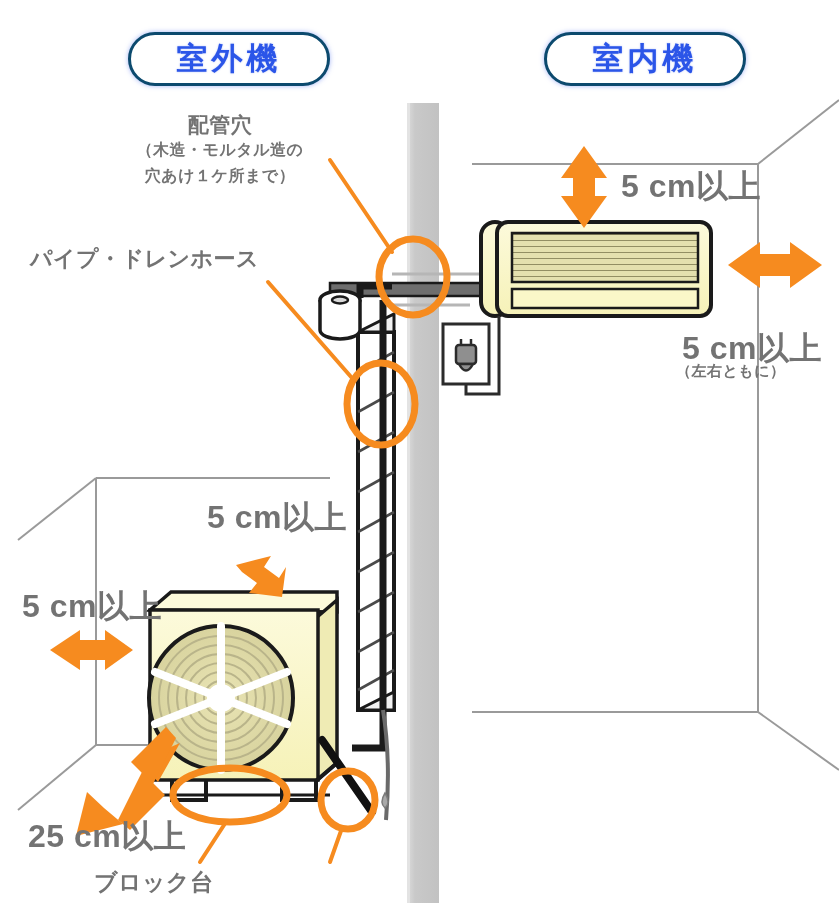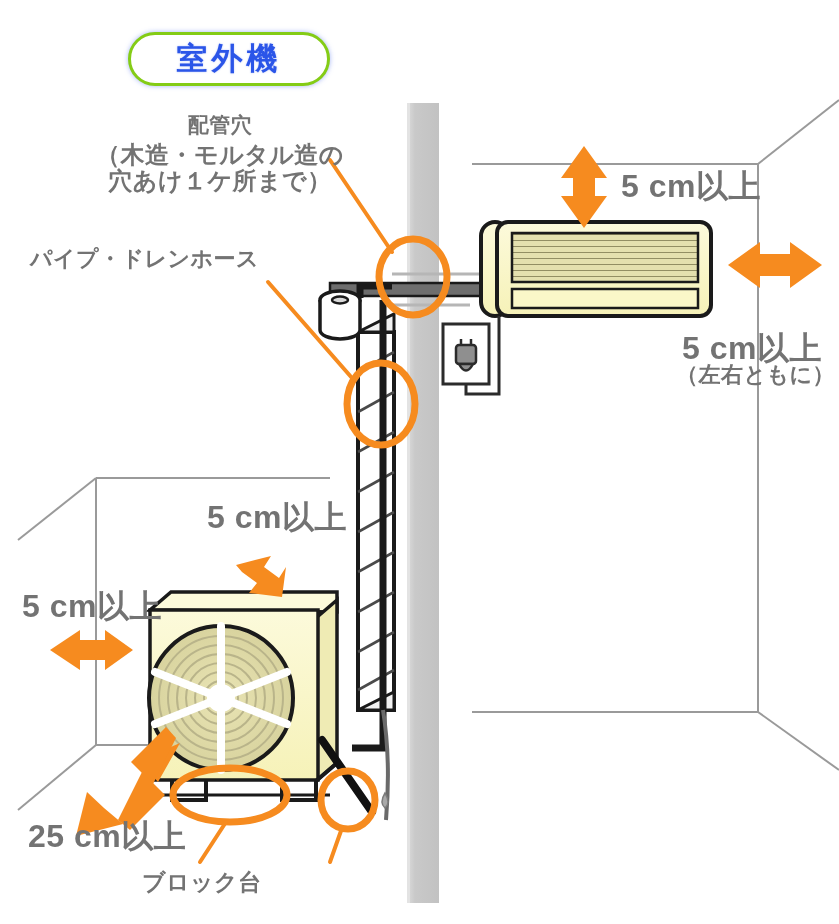--- a/index.html
+++ b/index.html
@@ -33,39 +33,39 @@
   }
   .pill-label {
     position: absolute;
     display: flex;
     align-items: center;
     justify-content: center;
     color: #2b55e8;
     font-weight: bold;
     font-size: 31px;
     letter-spacing: 4px;
-    border: 3px solid #84cc16;
+    border: 3px solid #0c4a6e;
     border-radius: 40px;
     background: #ffffff;
     box-shadow: 0 0 5px rgba(90,120,240,0.55);
     text-shadow: 0 0 2px rgba(90,120,240,0.45);
   }
   .ann-head {
     text-align: center;
     font-size: 21px;
   }
   .ann-sub {
     text-align: center;
-    font-size: 24px;
+    font-size: 16px;
   }
   .dim-txt {
     font-size: 32px;
   }
   .dim-txt-sm {
-    font-size: 22px;
+    font-size: 15px;
   }
   .cap-txt {
     font-size: 23px;
   }
 </style>
 </head>
 <body>
 
 <div id="stage">
 
@@ -254,30 +254,31 @@
 
       <path d="M180 743 L158 782 L144 766 L104 808 L123 824 L76 836
                L87 792 L104 808 L144 766 L164 750 Z"></path>
       <path d="M176 738 L153 784 L131 762 L166 727 Z"></path>
       <path d="M118 820 L142 772 L165 795 L130 830 Z"></path>
     </g>
   </svg>
 
   <div class="pill-label" style="left:128px; top:32px; width:196px; height:48px;">室外機</div>
 
+  <div class="pill-label" style="left:544px; top:32px; width:196px; height:48px;">室内機</div>
 
   <div class="txt ann-head" style="left:95px; top:113px; width:250px;">配管穴</div>
   <div class="txt ann-sub" style="left:80px; top:141px; width:280px;">（木造・モルタル造の</div>
   <div class="txt ann-sub" style="left:80px; top:167px; width:280px;">穴あけ１ケ所まで）</div>
 
   <div class="txt ann-head" style="left:30px; top:246px; width:300px; text-align:left; font-size:22px;font-family:Liberation Serif, serif;">パイプ・ドレンホース</div>
 
   <div class="txt dim-txt" style="left:621px; top:168px;">5 cm以上</div>
   <div class="txt dim-txt" style="left:682px; top:330px;">5 cm以上</div>
   <div class="txt dim-txt-sm" style="left:676px; top:362px;">（左右ともに）</div>
 
   <div class="txt dim-txt" style="left:207px; top:499px;">5 cm以上</div>
   <div class="txt dim-txt" style="left:22px; top:588px;">5 cm以上</div>
   <div class="txt dim-txt" style="left:28px; top:818px;text-align:right;">25 cm以上</div>
 
-  <div class="txt cap-txt" style="left:94px; top:869px;margin-left:48px;">ブロック台</div>
+  <div class="txt cap-txt" style="left:94px; top:869px;">ブロック台</div>
 
 </div>
 
 </body></html>

